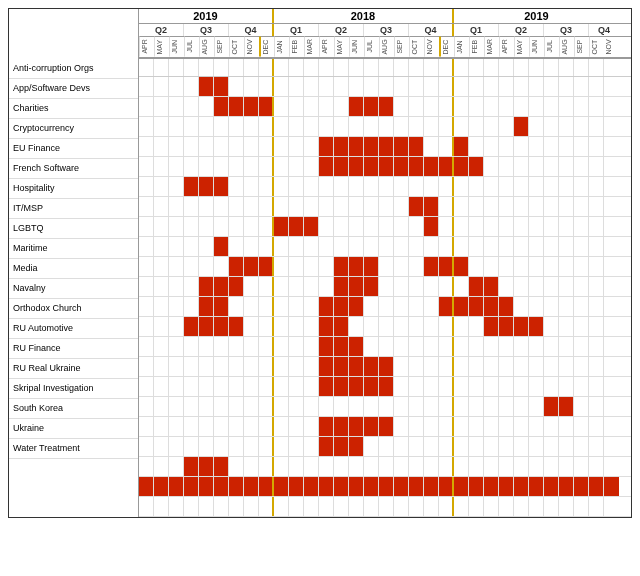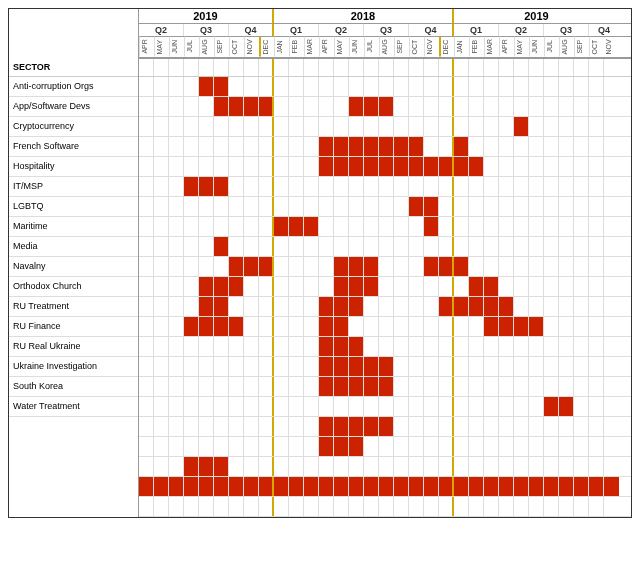--- a/index.html
+++ b/index.html
@@ -187,37 +187,39 @@
           <div class="month-label" style="width: 15px; min-width: 15px;">AUG</div>
           <div class="month-label" style="width: 15px; min-width: 15px;">SEP</div>
           <div class="month-label" style="width: 15px; min-width: 15px;">OCT</div>
           <div class="month-label" style="width: 15px; min-width: 15px; border-right: none;">NOV</div>
         </div>
       </div>
   </div>
 
   <div class="body-area">
     <div class="row-labels-body" id="row-labels-body">
-        <div class="sector-label-header">SECTOR</div>
         <div class="sector-row-label">Anti-corruption Orgs</div>
         <div class="sector-row-label">App/Software Devs</div>
+        <div class="sector-row-label">Charities</div>
         <div class="sector-row-label">Cryptocurrency</div>
+        <div class="sector-row-label">EU Finance</div>
         <div class="sector-row-label">French Software</div>
         <div class="sector-row-label">Hospitality</div>
         <div class="sector-row-label">IT/MSP</div>
         <div class="sector-row-label">LGBTQ</div>
         <div class="sector-row-label">Maritime</div>
         <div class="sector-row-label">Media</div>
         <div class="sector-row-label">Navalny</div>
         <div class="sector-row-label">Orthodox Church</div>
-        <div class="sector-row-label">RU Treatment</div>
+        <div class="sector-row-label">RU Automotive</div>
         <div class="sector-row-label">RU Finance</div>
         <div class="sector-row-label">RU Real Ukraine</div>
-        <div class="sector-row-label">Ukraine Investigation</div>
+        <div class="sector-row-label">Skripal Investigation</div>
         <div class="sector-row-label">South Korea</div>
+        <div class="sector-row-label">Ukraine</div>
         <div class="sector-row-label">Water Treatment</div>
       </div>
     <div class="grid-body" id="grid-body">
         <div class="grid-sector-header">
           <div class="cell header-cell" style="width: 15px; min-width: 15px;"></div>
           <div class="cell header-cell" style="width: 15px; min-width: 15px;"></div>
           <div class="cell header-cell" style="width: 15px; min-width: 15px;"></div>
           <div class="cell header-cell" style="width: 15px; min-width: 15px;"></div>
           <div class="cell header-cell" style="width: 15px; min-width: 15px;"></div>
           <div class="cell header-cell" style="width: 15px; min-width: 15px;"></div>

